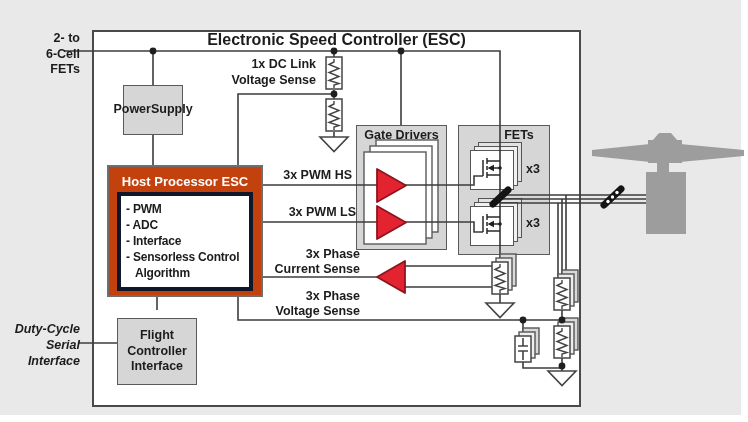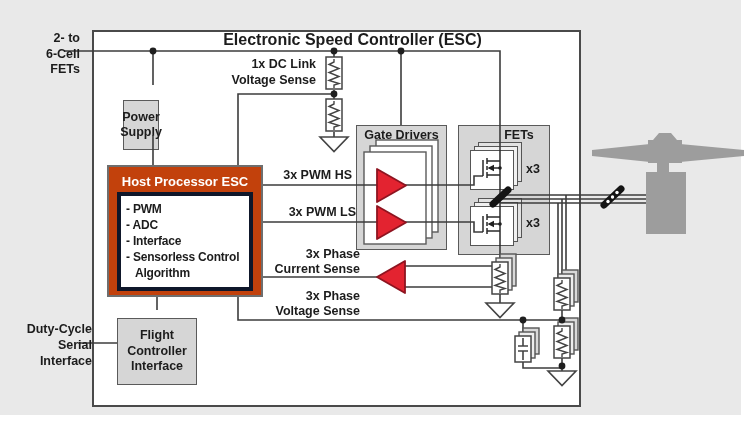--- a/index.html
+++ b/index.html
@@ -7,40 +7,40 @@
     position:relative;width:748px;height:422px;overflow:hidden;
     background:#e9e9e9;
     font-family:"Liberation Sans","DejaVu Sans",sans-serif;
     color:#1c1c1c;
   }
   .abs{position:absolute;}
   .whitestrip{background:#ffffff;}
   
   .esc-box{left:92px;top:30px;width:489px;height:377px;background:#ffffff;border:2px solid #4a4a4a;box-sizing:border-box;}
   .gray-box{background:#d6d6d6;border:1.6px solid #5a5a5a;box-sizing:border-box;}
-  .ps-box{left:123px;top:100px;width:36px;height:50px;display:flex;flex-direction:column;align-items:center;justify-content:center;}
+  .ps-box{left:123px;top:85px;width:60px;height:50px;display:flex;align-items:center;justify-content:center;}
   .fci-box{left:117px;top:310px;width:80px;height:67px;display:flex;flex-direction:column;justify-content:center;margin-top:8px;}
   .gd-box{left:356px;top:125px;width:91px;height:125px;}
   .fets-box{left:458px;top:125px;width:92px;height:130px;}
   .host-box{left:107px;top:165px;width:156px;height:132px;background:#c2410c;border:2px solid #6e6e6e;box-sizing:border-box;}
   .host-title{position:absolute;left:0;top:7px;width:100%;text-align:center;color:#ffffff;font-weight:bold;font-size:13px;}
   .host-inner{position:absolute;left:8px;top:25px;width:136px;height:99px;background:#ffffff;border:4px solid #0f172a;box-sizing:border-box;padding:5px 2px 0 5px;}
   .host-inner div{font-size:12px;font-weight:bold;line-height:16px;letter-spacing:-0.2px;}
   .host-inner .indent{padding-left:9px;}
   
   .fet-stack{width:44px;height:40px;}
   .fet-stack .layer,.fet-stack .front{position:absolute;width:44px;height:40px;box-sizing:border-box;border:1.4px solid #555;}
   .fet-stack .l1{left:8px;top:-8px;background:#e2e2e2;}
   .fet-stack .l2{left:4px;top:-4px;background:#f0f0f0;}
   .fet-stack .front{left:0;top:0;background:#ffffff;}
   
   .lbl{font-weight:bold;font-size:12.5px;line-height:15.5px;}
   .r{text-align:right;}
   .c{text-align:center;}
-  .title{left:92px;top:31px;width:489px;text-align:center;font-weight:bold;font-size:16px;padding-left:16px;}
+  .title{left:92px;top:31px;width:489px;text-align:center;font-weight:bold;font-size:16px;}
   .svg-layer{left:0;top:0;pointer-events:none;}
 </style>
 </head>
 <body>
 
 <div class="stage">
 
   <div class="abs whitestrip" style="left:741px;top:0;width:7px;height:422px;"></div>
   <div class="abs whitestrip" style="left:0;top:415px;width:748px;height:7px;"></div>
 
@@ -200,21 +200,21 @@
   <div class="abs lbl r" style="left:238px;top:247px;width:122px;line-height:15px;">
     <div>3x Phase</div>
     <div>Current Sense</div>
   </div>
 
   <div class="abs lbl r" style="left:238px;top:289px;width:122px;line-height:15px;">
     <div>3x Phase</div>
     <div>Voltage Sense</div>
   </div>
 
-  <div class="abs lbl r" style="left:20px;top:321px;width:72px;line-height:16px;">
+  <div class="abs lbl r" style="left:8px;top:321px;width:72px;line-height:16px;font-style:italic;">
     <div>Duty-Cycle</div>
     <div>Serial</div>
     <div>Interface</div>
   </div>
 
   <div class="abs lbl c" style="left:356px;top:128px;width:91px;">Gate Drivers</div>
   <div class="abs lbl c" style="left:494px;top:128px;width:50px;">FETs</div>
   <div class="abs lbl c" style="left:520px;top:162px;width:26px;">x3</div>
   <div class="abs lbl c" style="left:520px;top:216px;width:26px;">x3</div>
 

